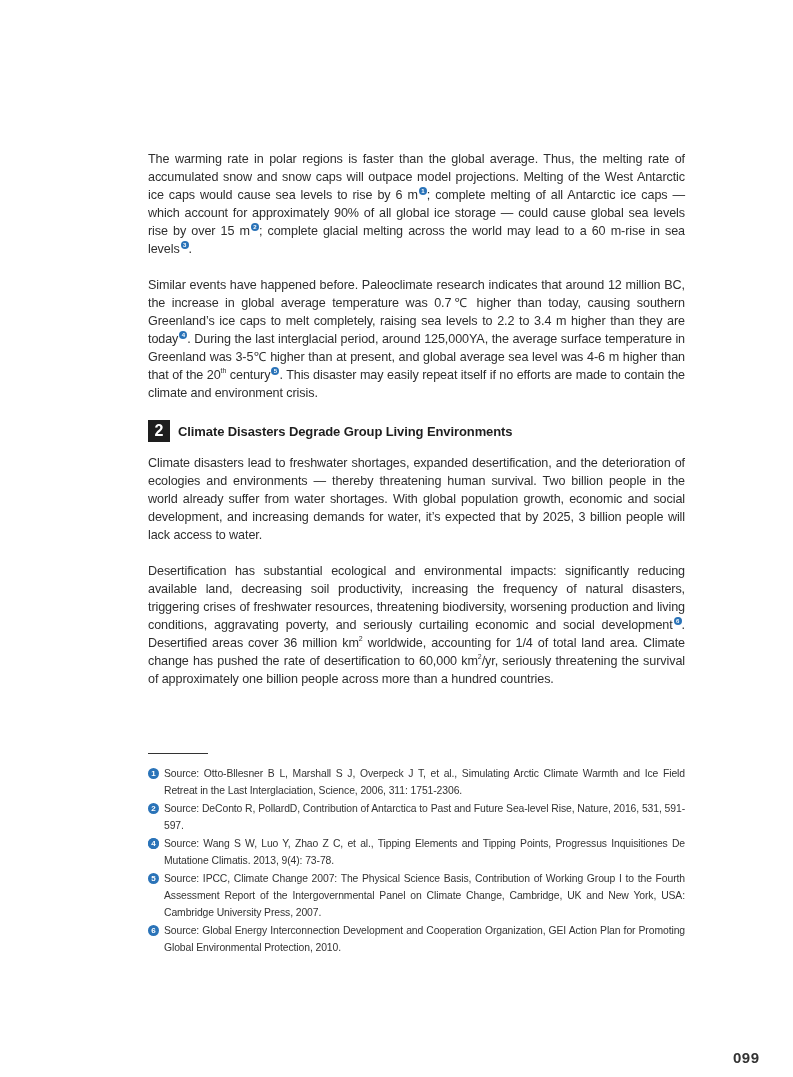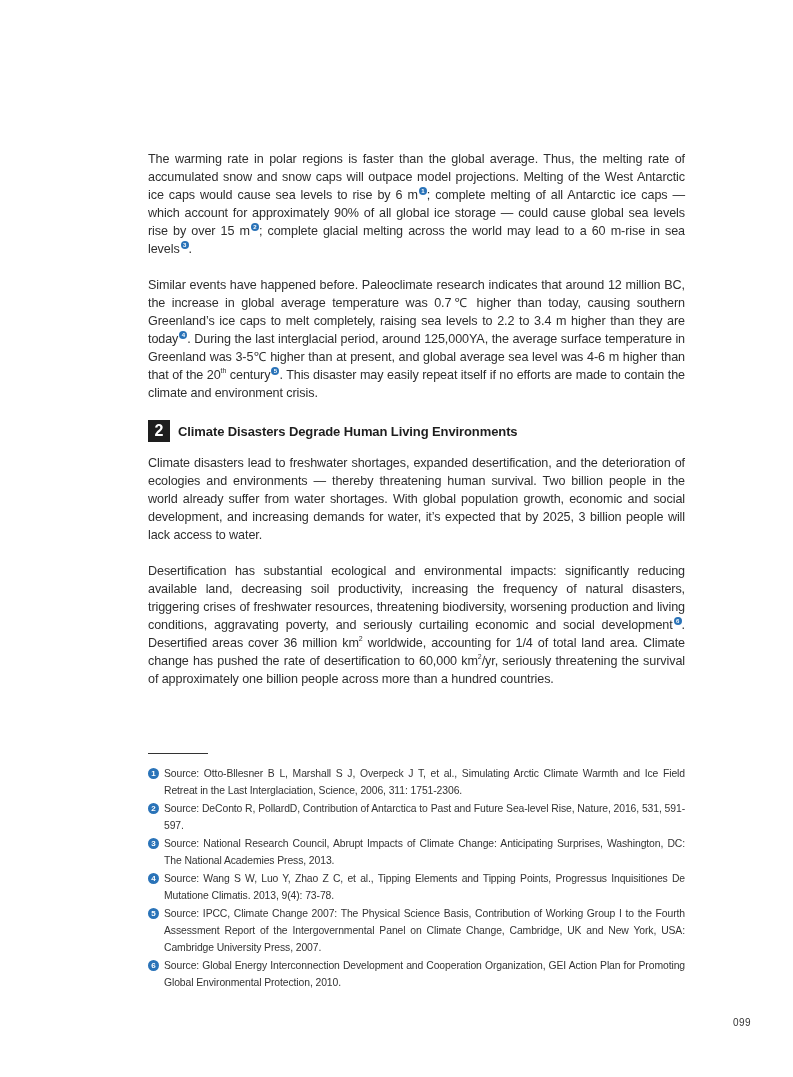--- a/index.html
+++ b/index.html
@@ -105,38 +105,39 @@
       background: #2a73b8;
       color: #fff;
       font-size: 8px;
       line-height: 11px;
       text-align: center;
       font-weight: bold;
     }
     .page-number {
       position: absolute;
       left: 733px;
-      top: 1017px;
-      font-size: 10px;
+      top: 1049px;
+      font-size: 15px;
       color: #333;
       letter-spacing: 0.5px;
+      font-weight: bold;
     }
   </style>
 </head>
 <body>
 
 <div class="page">
 
   <p class="para"><span>The warming rate in polar regions is faster than the global average. Thus, the melting rate of accumulated snow and snow caps will outpace model projections. Melting of the West Antarctic ice caps would cause sea levels to rise by 6 m</span><span class="fn-ref">1</span><span>; complete melting of all Antarctic ice caps — which account for approximately 90% of all global ice storage — could cause global sea levels rise by over 15 m</span><span class="fn-ref">2</span><span>; complete glacial melting across the world may lead to a 60 m-rise in sea levels</span><span class="fn-ref">3</span><span>.</span></p>
 
   <p class="para"><span>Similar events have happened before. Paleoclimate research indicates that around 12 million BC, the increase in global average temperature was 0.7℃ higher than today, causing southern Greenland’s ice caps to melt completely, raising sea levels to 2.2 to 3.4 m higher than they are today</span><span class="fn-ref">4</span><span>. During the last interglacial period, around 125,000YA, the average surface temperature in Greenland was 3-5℃ higher than at present, and global average sea level was 4-6 m higher than that of the 20</span><sup class="s">th</sup><span> century</span><span class="fn-ref">5</span><span>. This disaster may easily repeat itself if no efforts are made to contain the climate and environment crisis.</span></p>
 
   <div class="section-heading">
     <div class="section-num">2</div>
-    <div class="section-title">Climate Disasters Degrade Human Living Environments</div>
+    <div class="section-title">Climate Disasters Degrade Group Living Environments</div>
   </div>
 
   <p class="para"><span>Climate disasters lead to freshwater shortages, expanded desertification, and the deterioration of ecologies and environments — thereby threatening human survival. Two billion people in the world already suffer from water shortages. With global population growth, economic and social development, and increasing demands for water, it’s expected that by 2025, 3 billion people will lack access to water.</span></p>
 
   <p class="para"><span>Desertification has substantial ecological and environmental impacts: significantly reducing available land, decreasing soil productivity, increasing the frequency of natural disasters, triggering crises of freshwater resources, threatening biodiversity, worsening production and living conditions, aggravating poverty, and seriously curtailing economic and social development</span><span class="fn-ref">6</span><span>. Desertified areas cover 36 million km</span><sup class="s">2</sup><span> worldwide, accounting for 1/4 of total land area. Climate change has pushed the rate of desertification to 60,000 km</span><sup class="s">2</sup><span>/yr, seriously threatening the survival of approximately one billion people across more than a hundred countries.</span></p>
 
 </div>
 
 <div class="fn-rule"></div>
 
@@ -144,21 +145,20 @@
   <div class="footnote">
     <span class="fn-badge">1</span>
     <span>Source: Otto-Bllesner B L, Marshall S J, Overpeck J T, et al., Simulating Arctic Climate Warmth and Ice Field Retreat in the Last Interglaciation, Science, 2006, 311: 1751-2306.</span>
   </div>
   <div class="footnote">
     <span class="fn-badge">2</span>
     <span>Source: DeConto R, PollardD, Contribution of Antarctica to Past and Future Sea-level Rise, Nature, 2016, 531, 591-597.</span>
   </div>
   <div class="footnote">
     <span class="fn-badge">3</span>
-    <span>Source: National Research Council, Abrupt Impacts of Climate Change: Anticipating Surprises, Washington, DC: The National Academies Press, 2013.</span>
   </div>
   <div class="footnote">
     <span class="fn-badge">4</span>
     <span>Source: Wang S W, Luo Y, Zhao Z C, et al., Tipping Elements and Tipping Points, Progressus Inquisitiones De Mutatione Climatis. 2013, 9(4): 73-78.</span>
   </div>
   <div class="footnote">
     <span class="fn-badge">5</span>
     <span>Source: IPCC, Climate Change 2007: The Physical Science Basis, Contribution of Working Group I to the Fourth Assessment Report of the Intergovernmental Panel on Climate Change, Cambridge, UK and New York, USA: Cambridge University Press, 2007.</span>
   </div>
   <div class="footnote">

